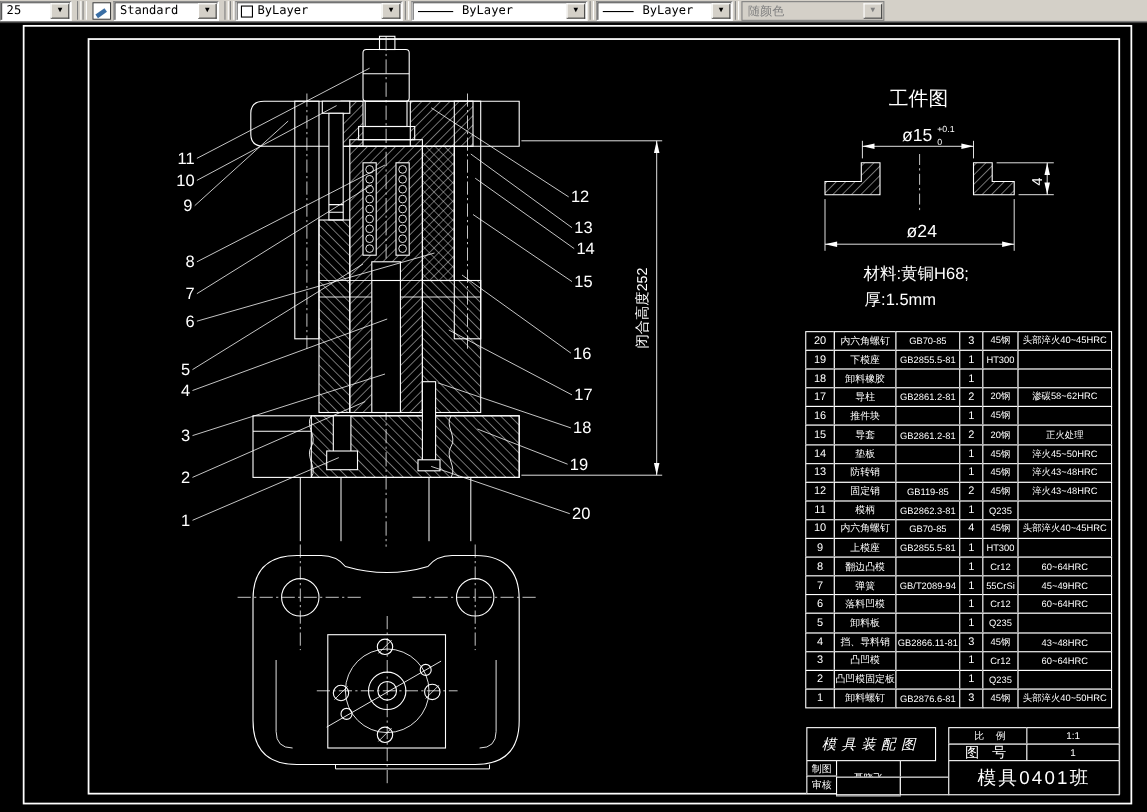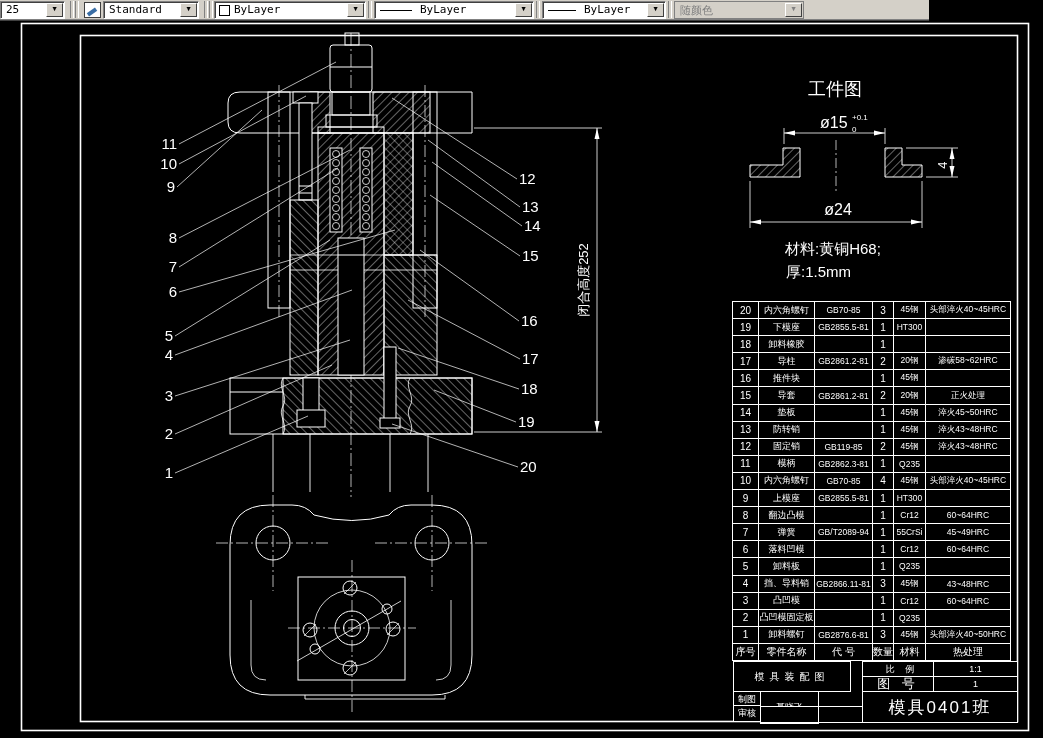--- a/index.html
+++ b/index.html
@@ -1,20 +1,20 @@
 <!DOCTYPE html>
 <html><head>
 <meta charset="utf-8">
 <style>
   html,body{margin:0;padding:0;background:#000;}
   body{width:1043px;height:738px;position:relative;overflow:hidden;
        font-family:"Liberation Sans","DejaVu Sans",sans-serif;}
 
   
-  .toolbar{position:absolute;top:0;left:0;width:929px;height:19px;background:#d4d0c8;
+  .toolbar{position:absolute;top:0;left:0;width:1043px;height:19px;background:#d4d0c8;
            box-shadow:0 1px 0 #808080,0 2px 0 #404040;z-index:20;}
   .combo{position:absolute;top:1px;height:16px;background:#fff;
          border:1px solid #808080;border-bottom-color:#fff;border-right-color:#fff;
          box-shadow:inset 1px 1px 0 #404040;
          font-family:"DejaVu Sans Mono","Liberation Mono",monospace;font-size:11px;color:#000;}
   .combo .val{position:absolute;left:5px;top:1px;white-space:nowrap;}
   .combo .arrowbtn{position:absolute;right:1px;top:1px;width:15px;height:12px;background:#d4d0c8;
          border:1px solid #404040;border-top-color:#fff;border-left-color:#fff;
          font-size:7px;line-height:11px;text-align:center;color:#000;}
   .combo.disabled{background:#d4d0c8;color:#808080;box-shadow:none;border-color:#808080;}
@@ -425,31 +425,23 @@
       <div class="bom-cell c5"></div>
     </div>
     <div class="bom-row">
       <div class="bom-cell c0">1</div>
       <div class="bom-cell c1">卸料螺钉</div>
       <div class="bom-cell c2">GB2876.6-81</div>
       <div class="bom-cell c3">3</div>
       <div class="bom-cell c4">45钢</div>
       <div class="bom-cell c5">头部淬火40~50HRC</div>
     </div>
-    <div class="bom-row hdr">
-      <div class="bom-cell c0">序号</div>
-      <div class="bom-cell c1">零件名称</div>
-      <div class="bom-cell c2">代 号</div>
-      <div class="bom-cell c3">数量</div>
-      <div class="bom-cell c4">材料</div>
-      <div class="bom-cell c5">热处理</div>
-    </div>
-  </div>
-
-<div class="tb-cell" style="left:733px;top:661px;width:118px;height:31px;font-size:10px;letter-spacing:5px;">模具装配图</div>
+  </div>
+
+<div class="tb-cell" style="left:733px;top:661px;width:118px;height:31px;font-size:13px;letter-spacing:5px;font-style:italic;">模具装配图</div>
 <div class="tb-cell" style="left:862px;top:661px;width:80px;height:16px;font-size:9px;letter-spacing:4px;">比 例</div>
 <div class="tb-cell" style="left:933px;top:661px;width:85px;height:16px;font-size:9px;">1:1</div>
 <div class="tb-cell" style="left:862px;top:676px;width:72px;height:16px;font-size:13px;letter-spacing:4px;">图 号</div>
 <div class="tb-cell" style="left:933px;top:676px;width:85px;height:16px;font-size:9px;">1</div>
 <div class="tb-cell" style="left:733px;top:691px;width:28px;height:16px;font-size:9px;">制图</div>
 <div class="tb-cell" style="left:760px;top:691px;width:59px;height:33px;font-size:9px;">聂晓飞</div>
 <div class="tb-cell" style="left:818px;top:691px;width:45px;height:16px;font-size:8px;margin-left:48px;">2006.12.20</div>
 <div class="tb-cell" style="left:733px;top:705px;width:28px;height:17px;font-size:9px;">审核</div>
 <div class="tb-cell" style="left:760px;top:706px;width:59px;height:17px;"></div>
 <div class="tb-cell" style="left:818px;top:706px;width:45px;height:17px;"></div>

